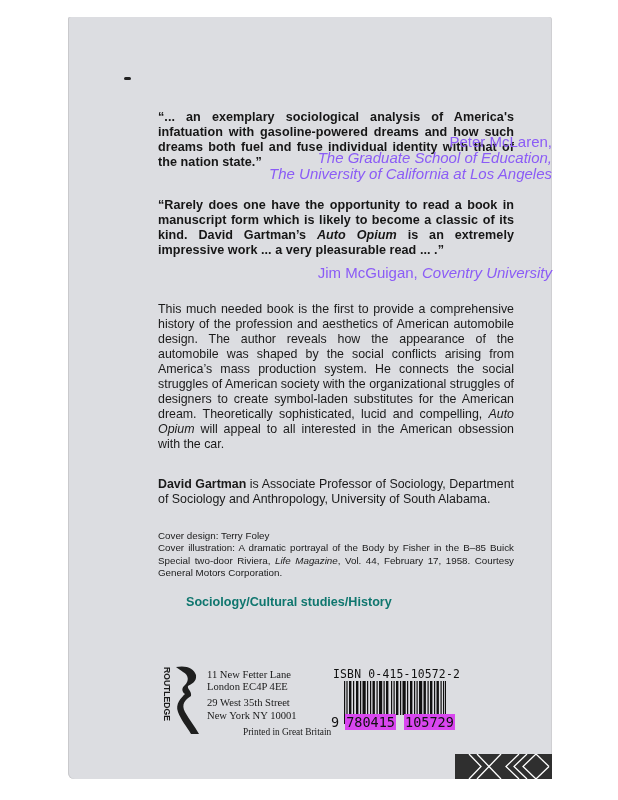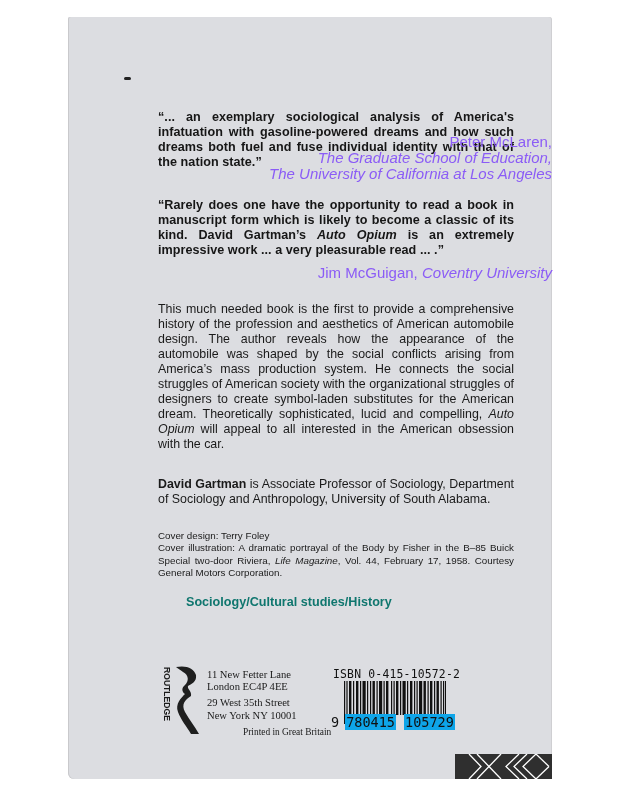--- a/index.html
+++ b/index.html
@@ -17,21 +17,21 @@
   .small { position:absolute; left:158px; width:195px; font-size:9.8px; line-height:12.4px; text-align:justify; color:#1a1a1a; }
   .subject { position:absolute; left:158px; top:595px; font-size:12.6px; font-weight:bold; color:#0f766e;margin-left:28px; }
   .pub-logo { position:absolute; left:161px; top:664px; width:40px; height:72px; }
   .pub-addr { position:absolute; left:207px; top:669px; font-family:"Liberation Serif", serif; font-size:10.6px; line-height:12.2px; color:#1a1a1a; }
   .pub-addr .gap { height:4px; }
   .pub-addr .printed { font-size:9.4px;margin-left:36px; }
   .isbn { position:absolute; left:333px; top:667px; font-family:"DejaVu Sans Mono", monospace; font-size:11.4px; letter-spacing:0.2px; color:#111; }
   .barcode { position:absolute; left:344px; top:681px; width:102px; height:43px; }
   .ean { position:absolute; left:331px; top:714px; font-family:"DejaVu Sans Mono", monospace; font-size:13.5px; color:#111; background:transparent; }
   .ean .lead { margin-right:6px; }
-  .ean .grp { background:#0ea5e9; padding:0 1px; }
+  .ean .grp { background:#d946ef; padding:0 1px; }
   .pattern { position:absolute; left:455px; top:754px; width:97px; height:25px; }
   .bullet { position:absolute; left:124px; top:77px; width:7px; height:3px; background:#222; border-radius:2px; }
   
   .quote, .para, .small { width:356px; }
 </style>
 </head>
 <body>
 
 <div class="cover">
 </div>

